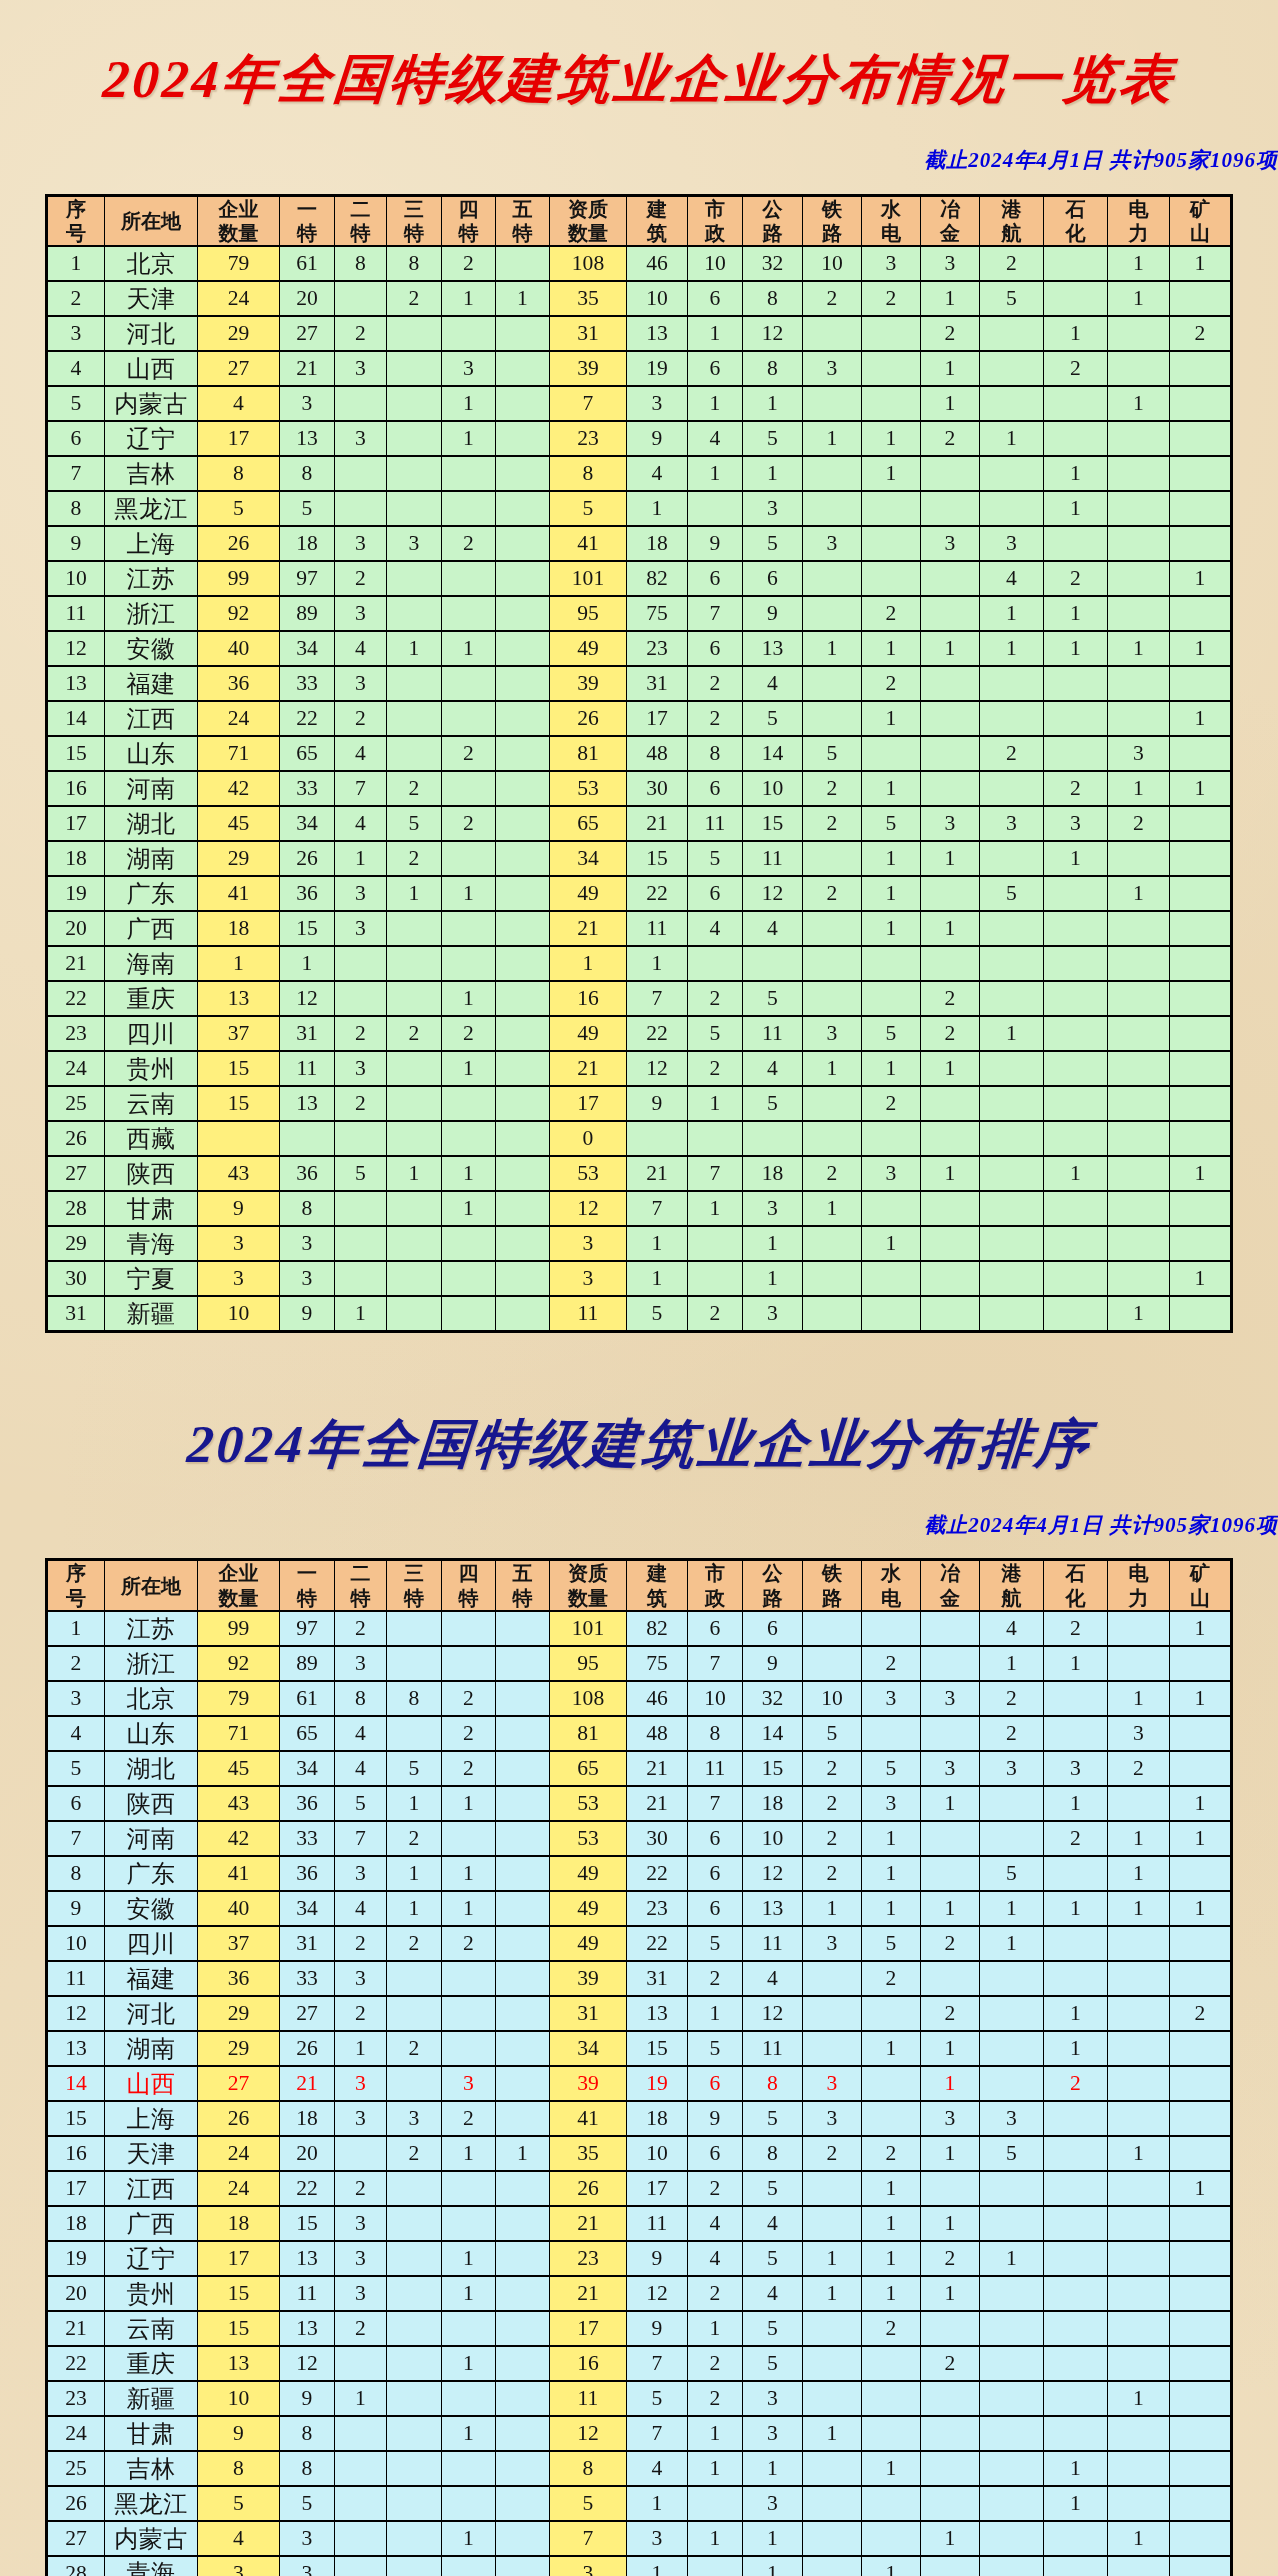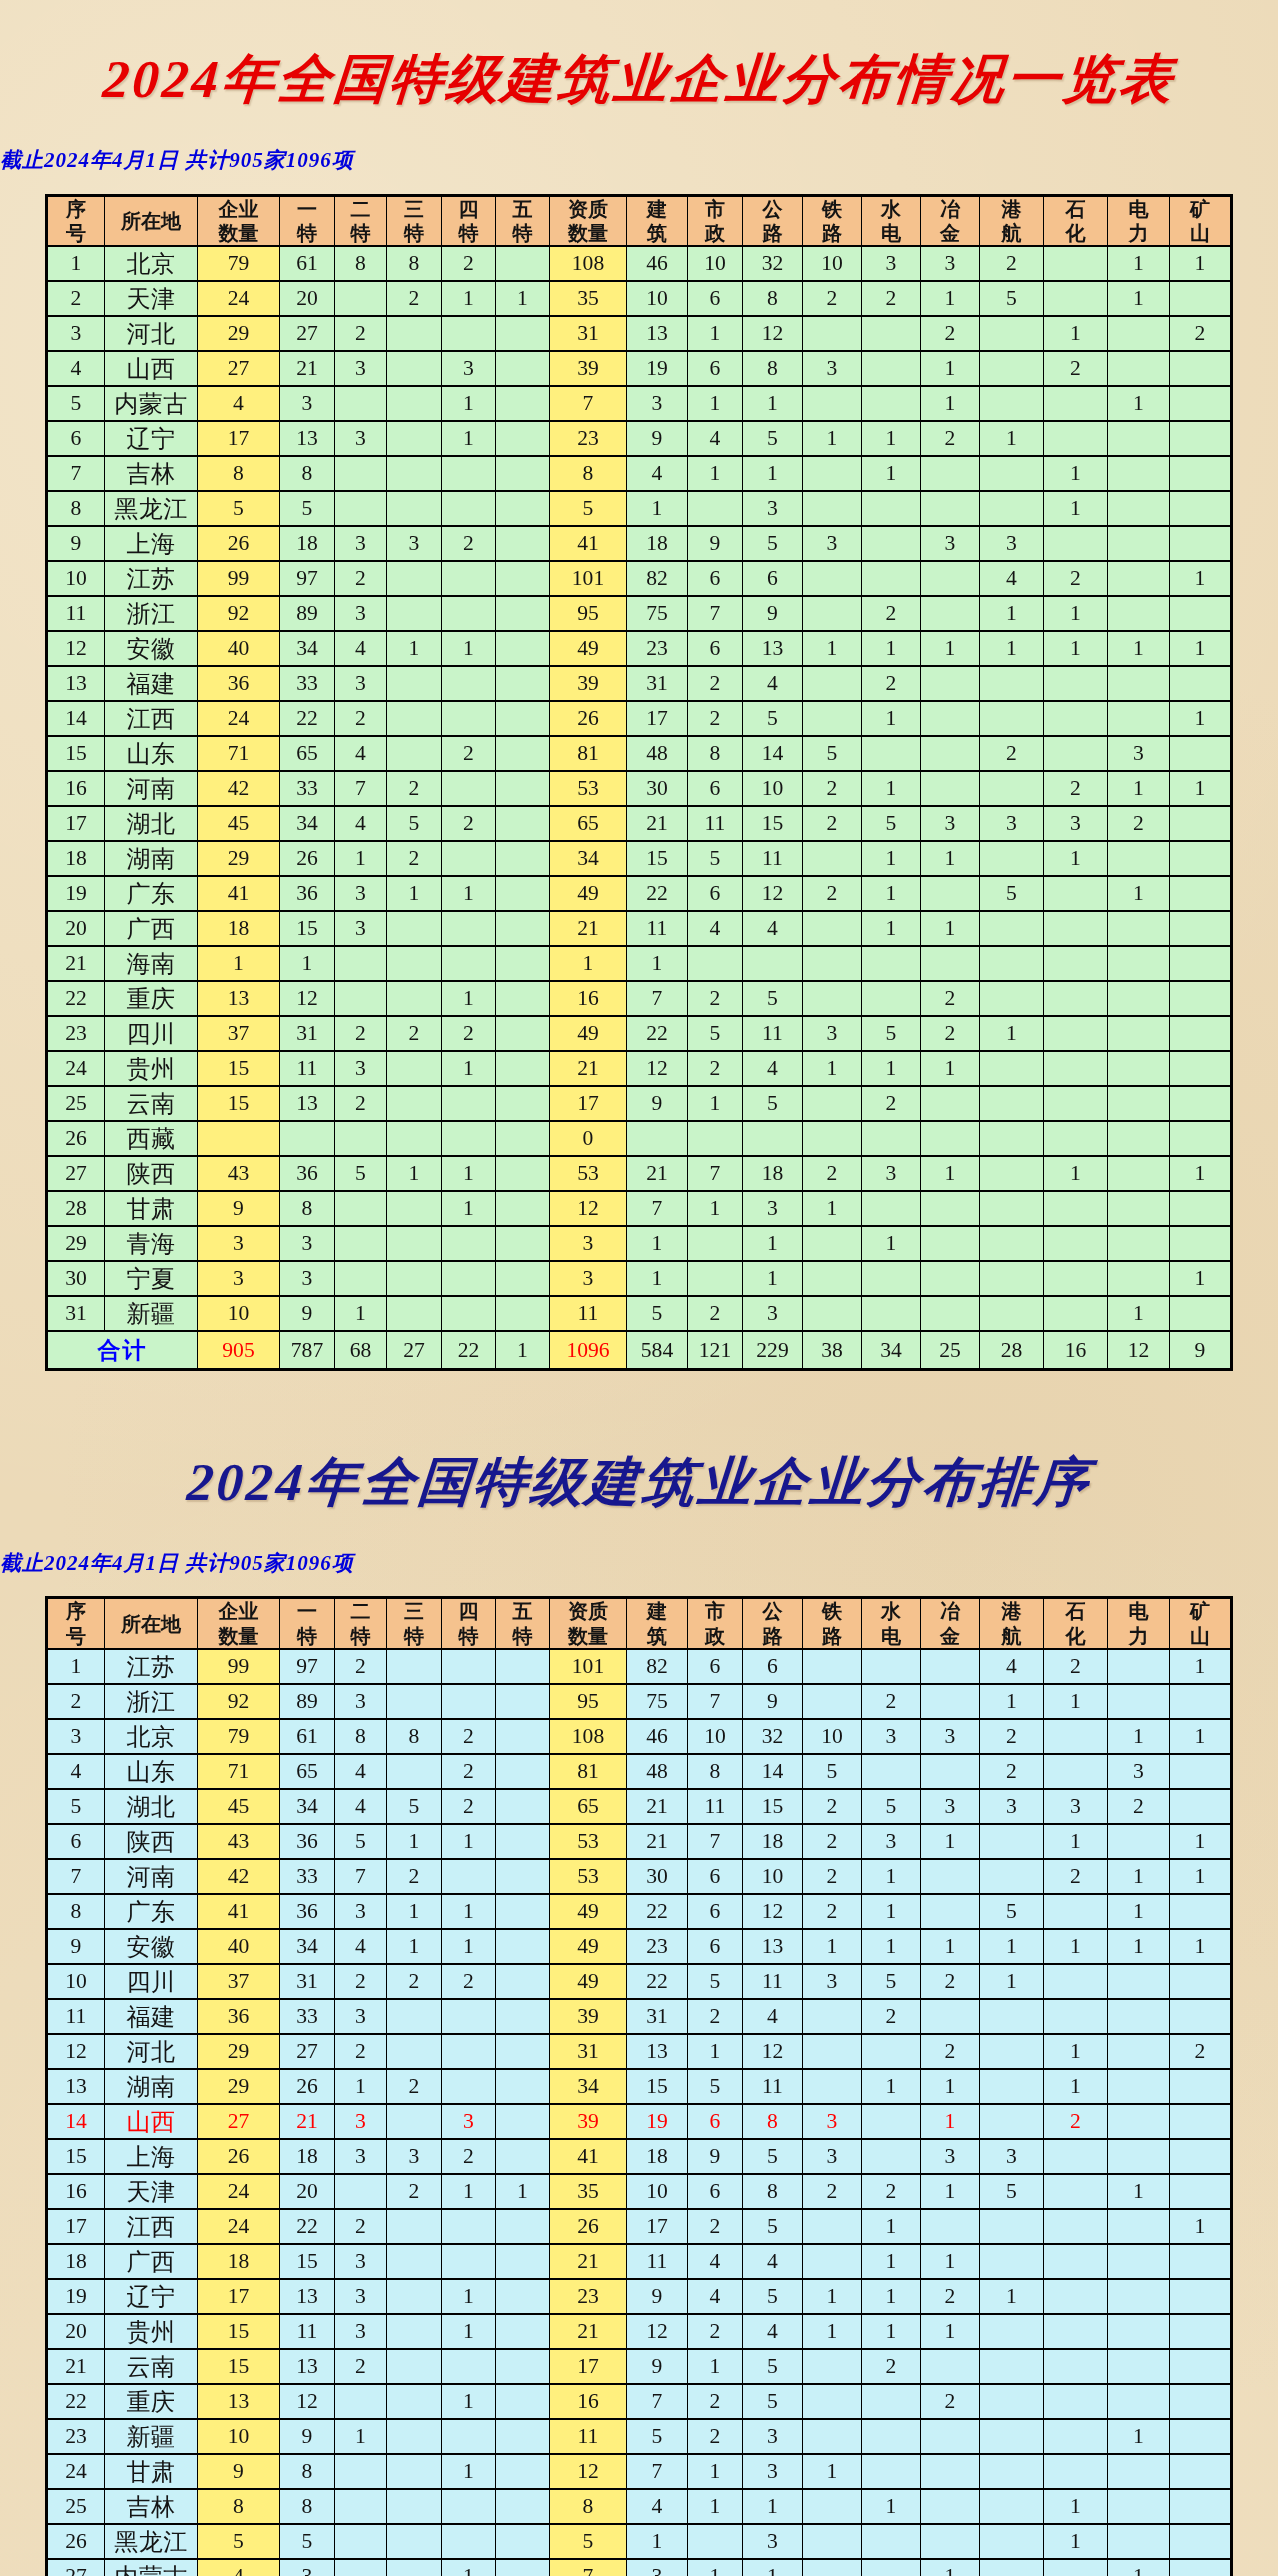--- a/index.html
+++ b/index.html
@@ -33,21 +33,21 @@
     font-family:"Liberation Serif","DejaVu Serif",serif;
     font-style:italic;font-weight:bold;
     font-size:53px;line-height:1.32;
     letter-spacing:3.1px;
     transform:skewX(-4deg);
     text-shadow:1.5px 2.1px 1.5px rgba(90,50,10,.18);
   }
   .title-red{color:var(--title1);}
   .title-blue{color:var(--title2);margin-top:77px;}
   .subtitle{
-    text-align:left;
+    text-align:right;
     font-weight:bold;font-style:italic;
     font-size:21px;color:var(--subtitle);
     margin-top:31px;
     letter-spacing:1px;
   }
   table.sheet{
     width:1185px;margin:19.6px auto 0;
     border-collapse:collapse;table-layout:fixed;
     border:3.1px solid var(--grid);
   }
@@ -807,40 +807,20 @@
           <td>2</td>
           <td>3</td>
           <td></td>
           <td></td>
           <td></td>
           <td></td>
           <td></td>
           <td>1</td>
           <td></td>
         </tr>
-        <tr class="total">
-          <td colspan="2" class="total-label">合计</td>
-          <td class="qty red">905</td>
-          <td>787</td>
-          <td>68</td>
-          <td>27</td>
-          <td>22</td>
-          <td>1</td>
-          <td class="qty red">1096</td>
-          <td>584</td>
-          <td>121</td>
-          <td>229</td>
-          <td>38</td>
-          <td>34</td>
-          <td>25</td>
-          <td>28</td>
-          <td>16</td>
-          <td>12</td>
-          <td>9</td>
-        </tr>
       </tbody>
   </table>
 
   <div class="report-title title-blue">2024年全国特级建筑业企业分布排序</div>
 
   <div class="subtitle">截止2024年4月1日 共计905家1096项</div>
 
   <table class="sheet" id="table2">
     <colgroup>
       <col class="c-seq">

